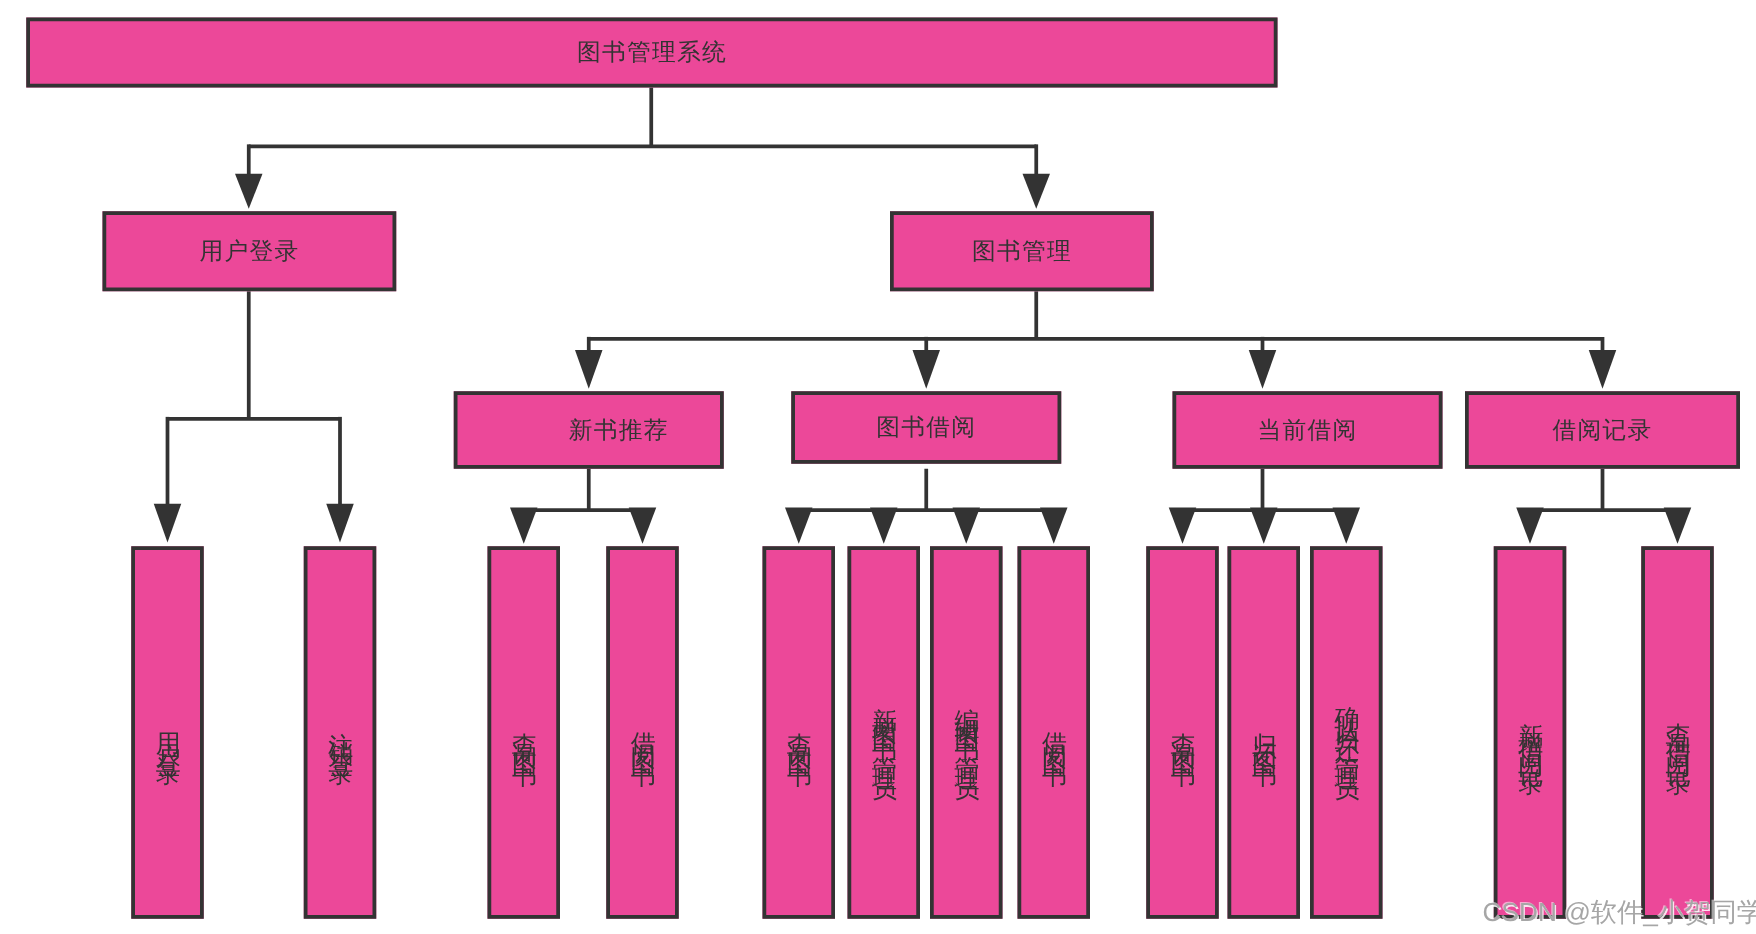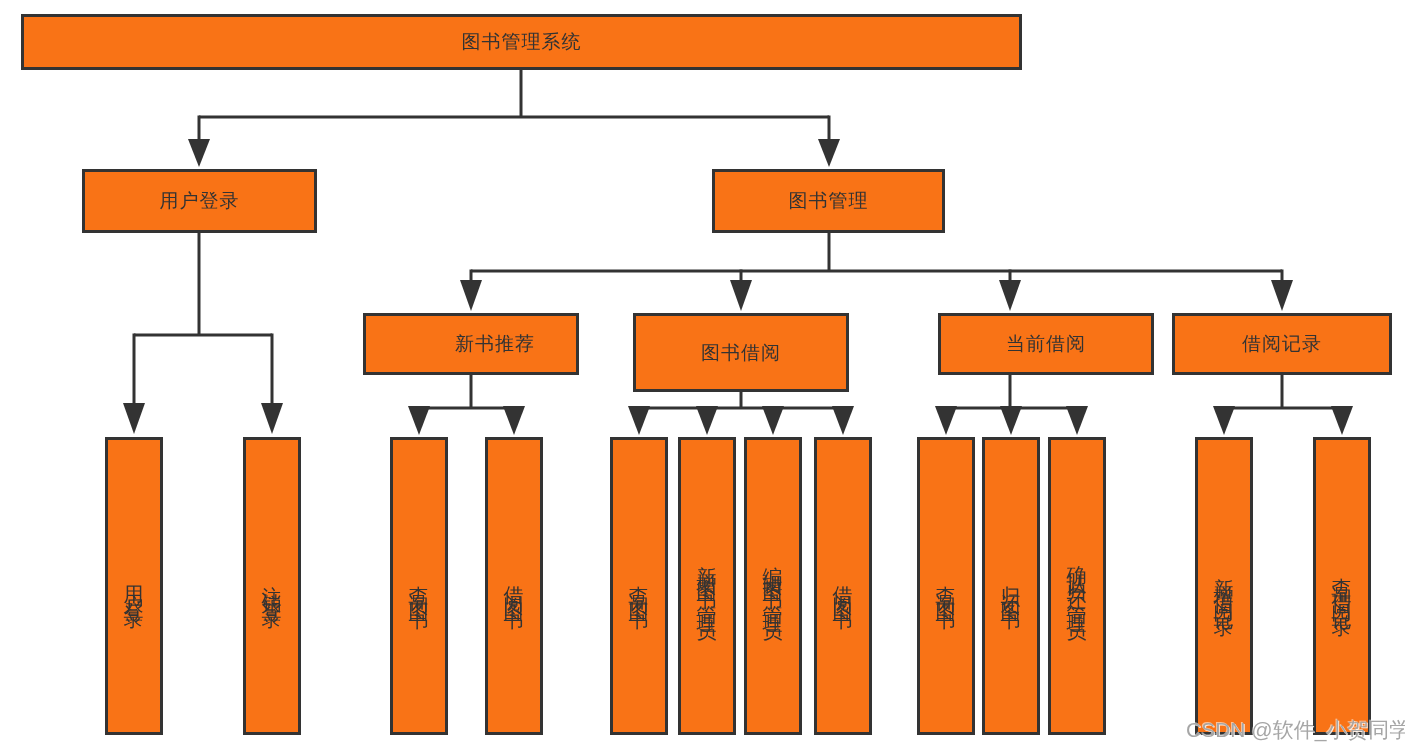--- a/index.html
+++ b/index.html
@@ -7,21 +7,21 @@
     position:relative;
     width:1405px;height:747px;
     background:#ffffff;
     font-family:"Liberation Sans", sans-serif;
     overflow:hidden;
   }
   .connectors{position:absolute;left:0;top:0;z-index:1;}
   .box{
     position:absolute;
     box-sizing:border-box;
-    background:#f97316;
+    background:#ec4899;
     border:3px solid #333333;
     display:flex;
     align-items:center;
     justify-content:center;
     z-index:2;
   }
   .hlabel{
     color:#333333;
     font-size:19px;
     letter-spacing:1px;
@@ -114,28 +114,28 @@
     </g>
   </svg>
 
   <div class="box" style="left:21px;top:14px;width:1001px;height:56px;">
     <span class="hlabel">图书管理系统</span>
   </div>
 
   <div class="box" style="left:82px;top:169px;width:235px;height:64px;">
     <span class="hlabel">用户登录</span>
   </div>
-  <div class="box" style="left:712px;top:169px;width:233px;height:64px;">
+  <div class="box" style="left:712px;top:169px;width:211px;height:64px;">
     <span class="hlabel">图书管理</span>
   </div>
 
   <div class="box" style="left:363px;top:313px;width:216px;height:62px;padding-left:48px;">
     <span class="hlabel">新书推荐</span>
   </div>
-  <div class="box" style="left:633px;top:313px;width:216px;height:79px;">
+  <div class="box" style="left:633px;top:313px;width:216px;height:58px;">
     <span class="hlabel">图书借阅</span>
   </div>
   <div class="box" style="left:902px;top:313px;width:216px;height:62px;margin-left:36px;">
     <span class="hlabel">当前借阅</span>
   </div>
   <div class="box" style="left:1172px;top:313px;width:220px;height:62px;">
     <span class="hlabel">借阅记录</span>
   </div>
 
   <div class="box" style="left:105px;top:437px;width:58px;height:298px;">

